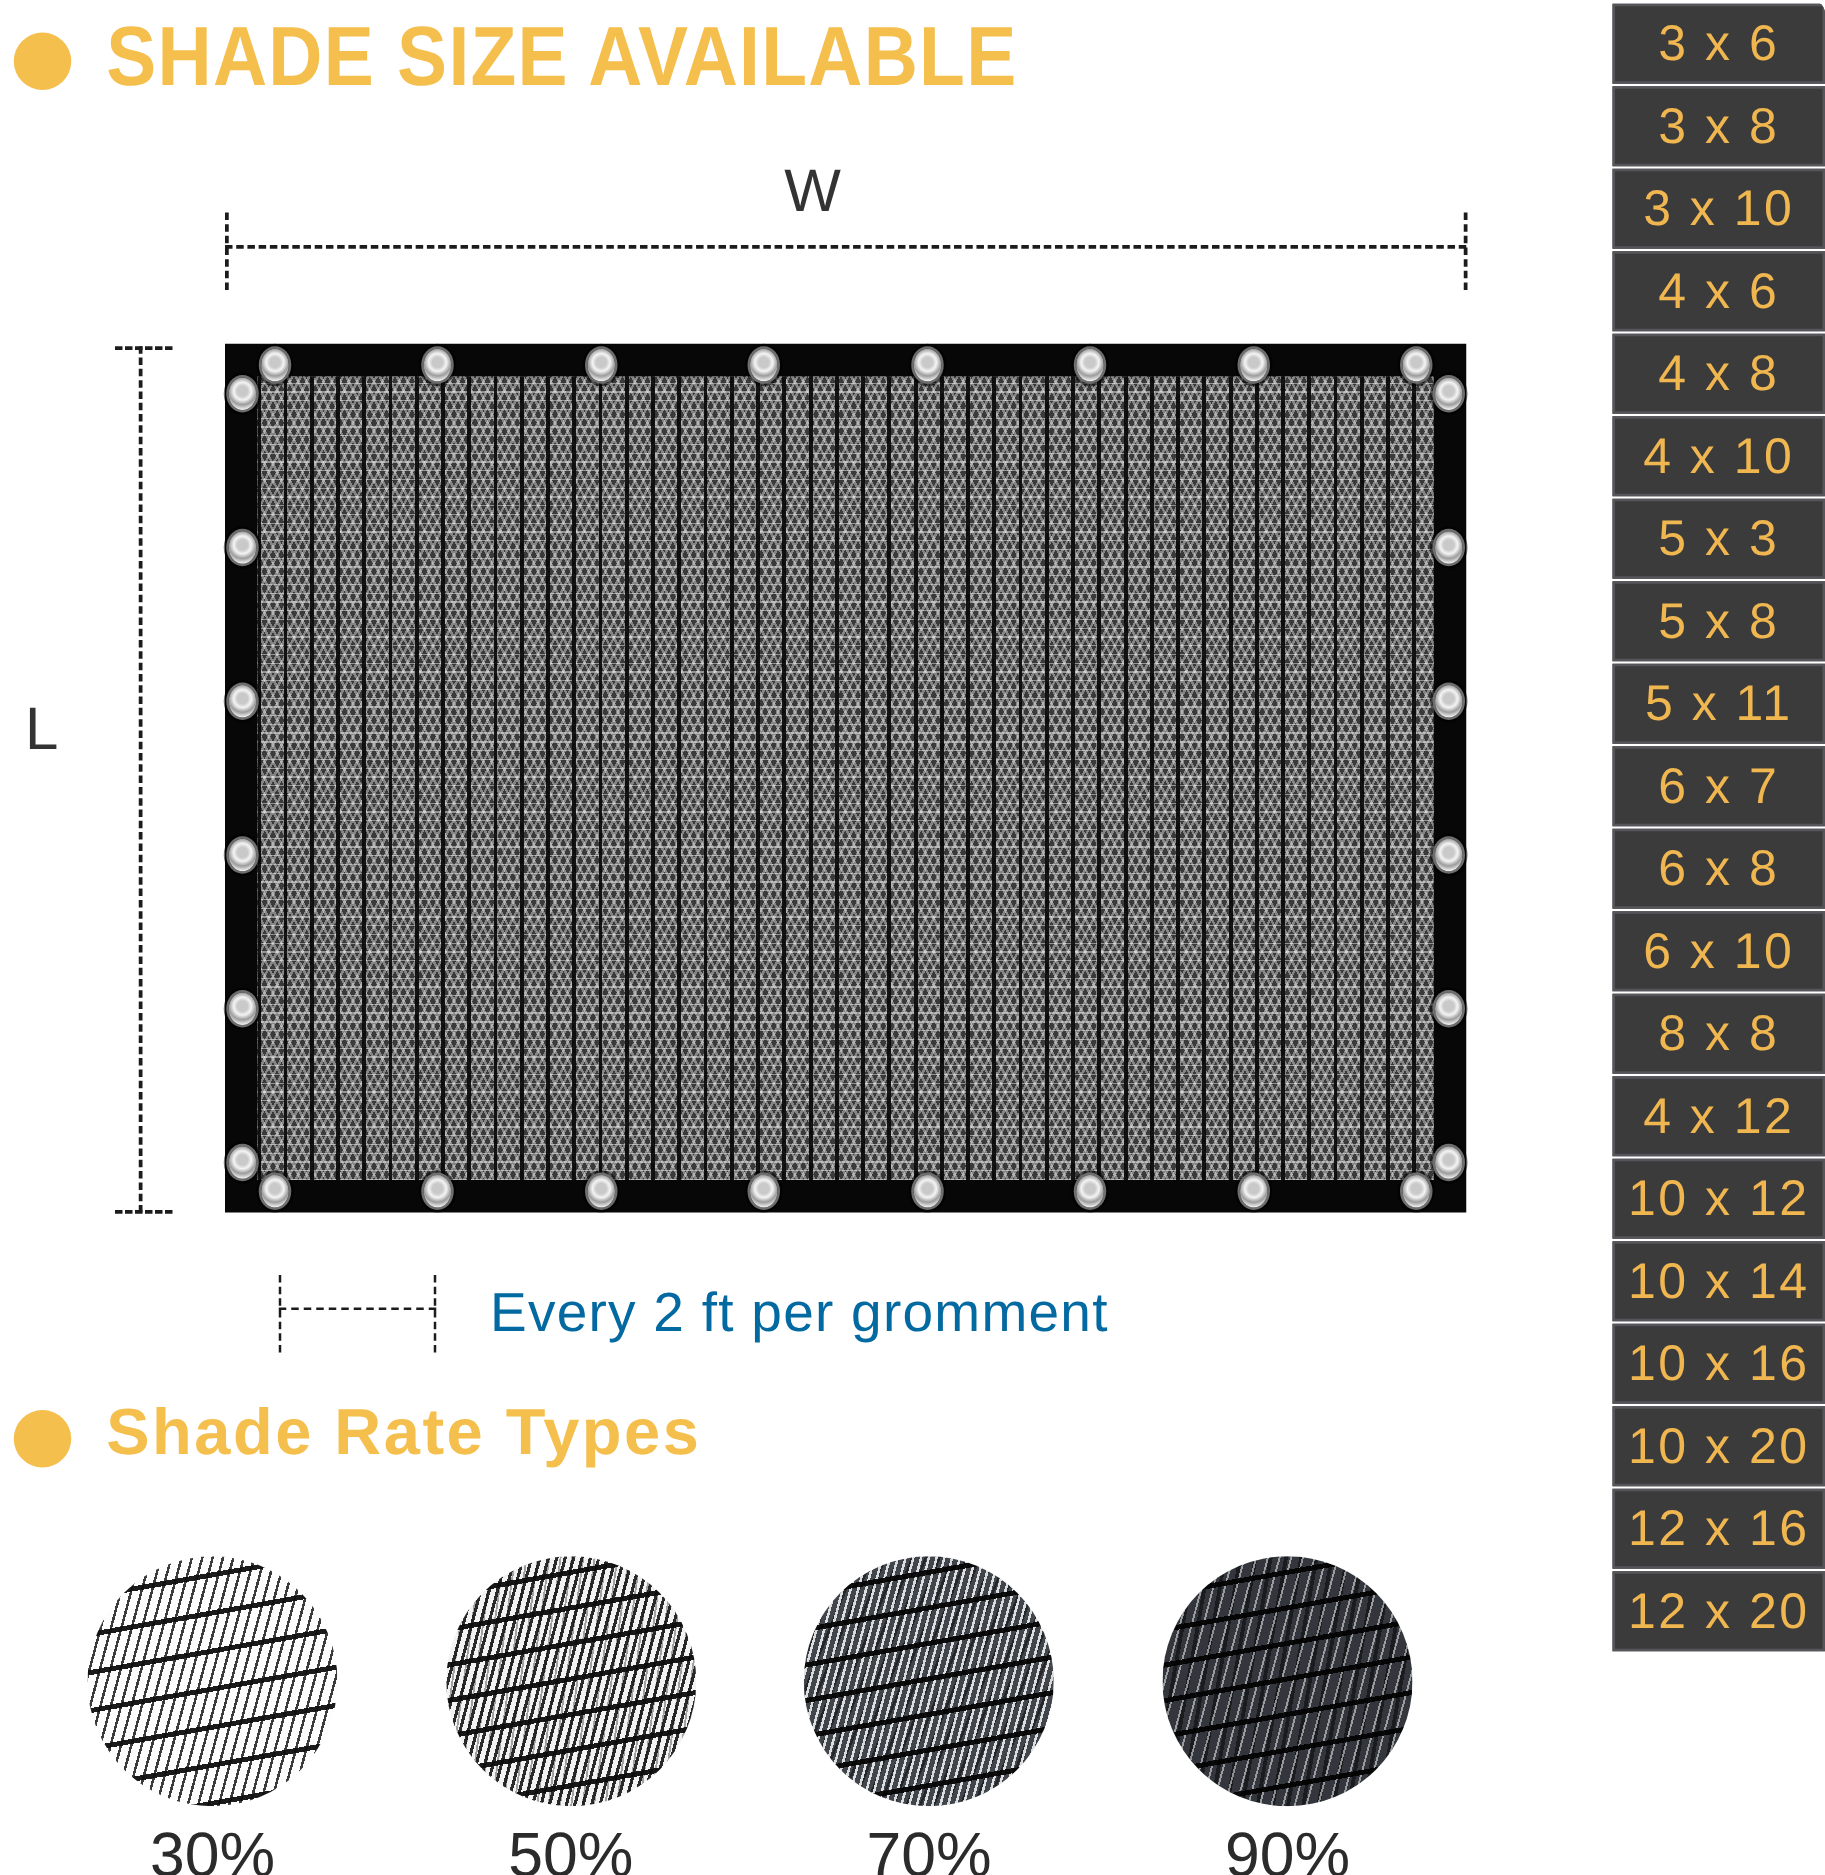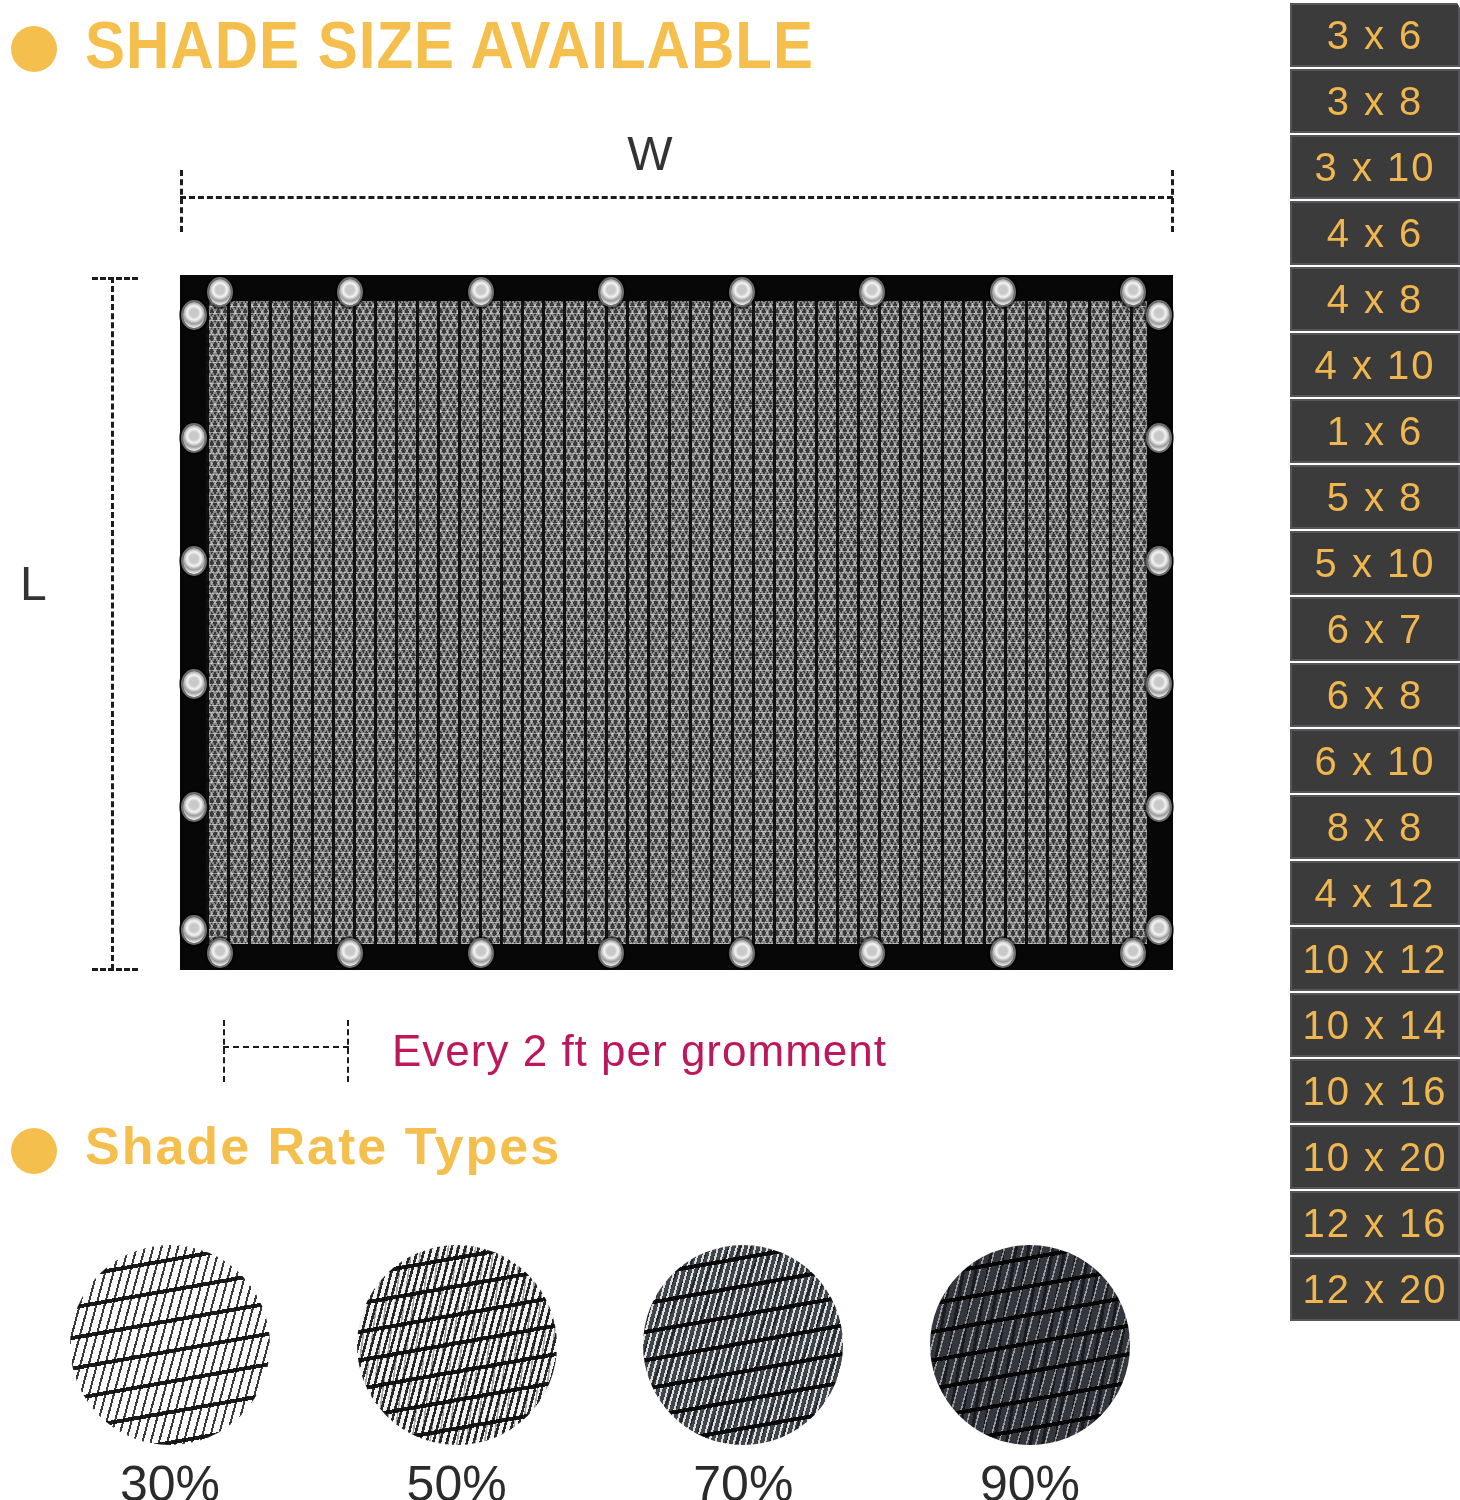--- a/index.html
+++ b/index.html
@@ -37,21 +37,21 @@
   #w-tick-right{left:1171px;top:170px;height:62px;}
   #l-line{left:111px;top:277px;height:693px;}
   #l-tick-top{left:92px;top:277px;width:46px;}
   #l-tick-bottom{left:92px;top:968px;width:46px;}
   
   #note-tick-left{left:223px;top:1020px;height:62px;border-left-width:2px;}
   #note-tick-right{left:347px;top:1020px;height:62px;border-left-width:2px;}
   #note-line{left:223px;top:1046px;width:126px;border-top-width:2px;}
   #grommet-note{
     position:absolute;left:392px;top:1026px;
-    font-size:44px;color:#be185d;letter-spacing:1px;white-space:nowrap;
+    font-size:44px;color:#0369a1;letter-spacing:1px;white-space:nowrap;
   }
   
   #shade-panel{
     position:absolute;left:180px;top:275px;width:993px;height:695px;
     background:#070707;
   }
   #mesh-surface{
     position:absolute;left:26px;top:26px;right:26px;bottom:26px;
     background-color:#3a3a3a;
     background-image:
@@ -192,23 +192,23 @@
       </div>
     </div>
 
   <div id="size-list">
       <div class="size-cell">3 x 6</div>
       <div class="size-cell">3 x 8</div>
       <div class="size-cell">3 x 10</div>
       <div class="size-cell">4 x 6</div>
       <div class="size-cell">4 x 8</div>
       <div class="size-cell">4 x 10</div>
-      <div class="size-cell">1 x 6</div>
+      <div class="size-cell">5 x 3</div>
       <div class="size-cell">5 x 8</div>
-      <div class="size-cell">5 x 10</div>
+      <div class="size-cell">5 x 11</div>
       <div class="size-cell">6 x 7</div>
       <div class="size-cell">6 x 8</div>
       <div class="size-cell">6 x 10</div>
       <div class="size-cell">8 x 8</div>
       <div class="size-cell">4 x 12</div>
       <div class="size-cell">10 x 12</div>
       <div class="size-cell">10 x 14</div>
       <div class="size-cell">10 x 16</div>
       <div class="size-cell">10 x 20</div>
       <div class="size-cell">12 x 16</div>

